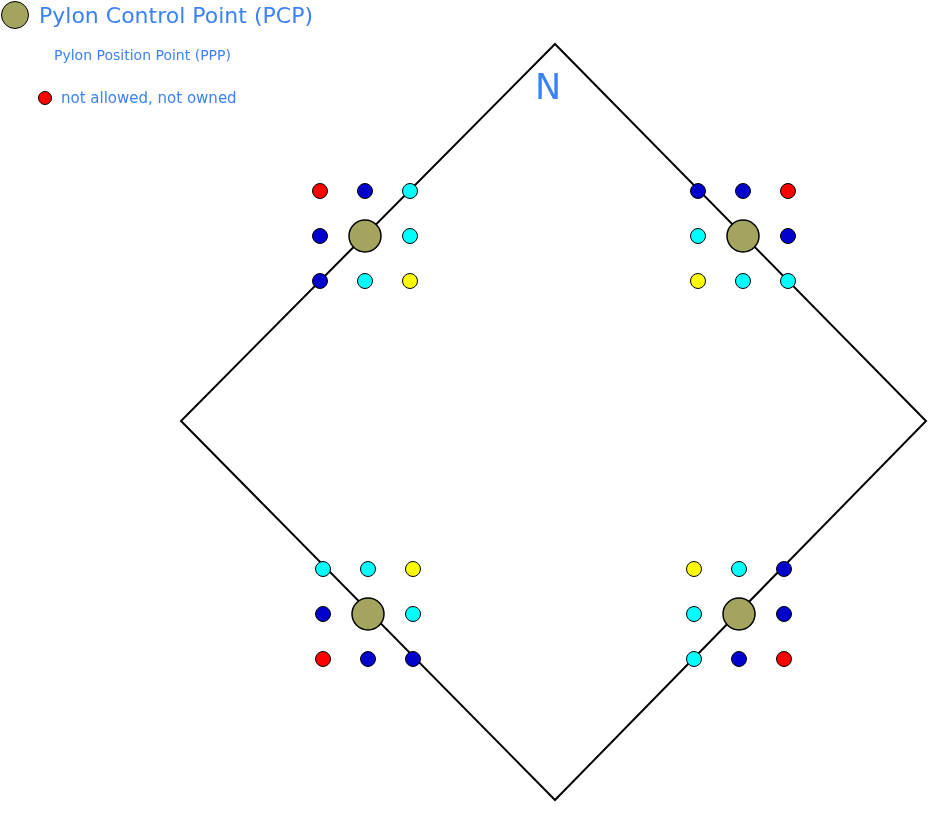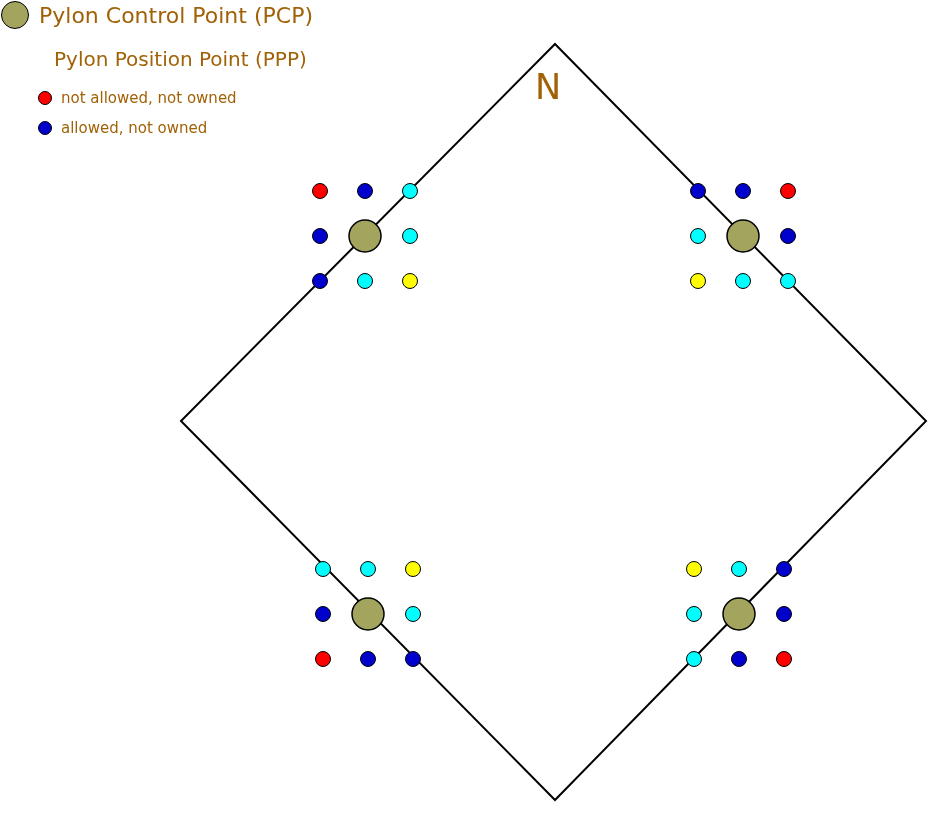--- a/index.html
+++ b/index.html
@@ -3,38 +3,38 @@
 <meta charset="utf-8">
 <style>
   * { box-sizing: border-box; }
   html, body { margin: 0; padding: 0; background: #ffffff; }
   #canvas {
     position: relative;
     width: 931px;
     height: 813px;
     background: #ffffff;
     font-family: "DejaVu Sans", "Liberation Sans", sans-serif;
-    color: #a16207;
+    color: #3b82f6;
     overflow: hidden;
   }
   #diamond-svg { position: absolute; left: 0; top: 0; }
 
   .pcp-legend-row {
     position: absolute; left: 1px; top: 1px;
     display: flex; align-items: center; gap: 10px;
   }
   .pcp-legend-circle {
     width: 28px; height: 28px; border-radius: 50%;
     border: 1.5px solid #000; flex: 0 0 auto;
   }
   .pcp-legend-text { font-size: 22px; white-space: nowrap; }
 
   .ppp-title {
     position: absolute; left: 54px; top: 47px;
-    font-size: 20px; white-space: nowrap;
+    font-size: 14px; white-space: nowrap;
   }
 
   #legend-items { position: absolute; left: 38px; top: 83px; }
   .legend-row { display: flex; align-items: center; gap: 9px; height: 30px; text-align: right; }
   .legend-dot {
     width: 14px; height: 14px; border-radius: 50%;
     border: 1px solid #000; flex: 0 0 auto;
   }
   .legend-label { font-size: 15px; white-space: nowrap; }
 
@@ -95,21 +95,17 @@
     <span class="pcp-legend-text">Pylon Control Point (PCP)</span>
   </div>
 
   <div class="ppp-title">Pylon Position Point (PPP)</div>
 
   <div id="legend-items">
       <div class="legend-row">
         <span class="legend-dot" style="background: rgb(255, 0, 0);"></span>
         <span class="legend-label">not allowed, not owned</span>
       </div>
-      <div class="legend-row">
-        <span class="legend-dot" style="background: rgb(0, 0, 205);"></span>
-        <span class="legend-label">allowed, not owned</span>
-      </div>
     </div>
 
   <div class="compass">N</div>
 
 </div>
 
 </body></html>

